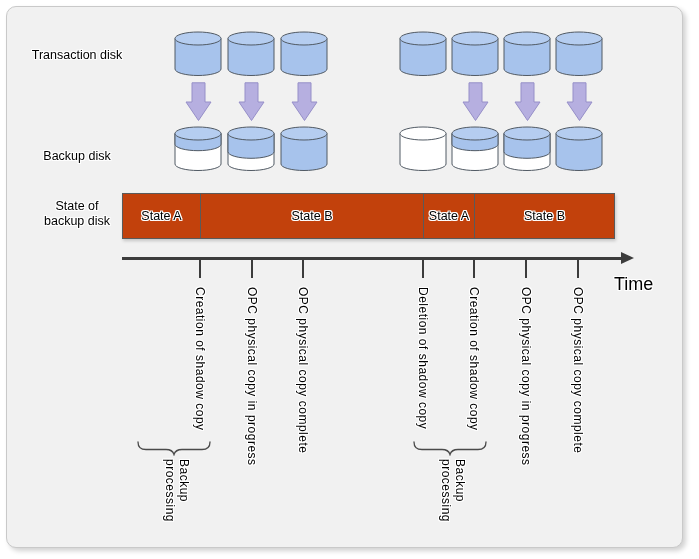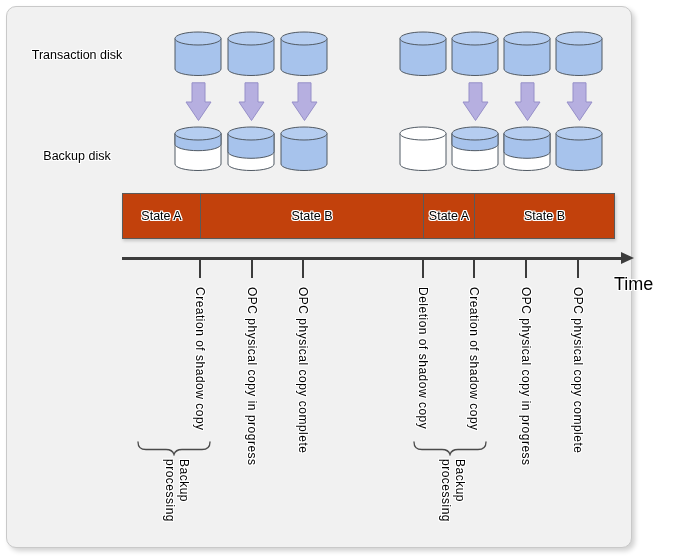--- a/index.html
+++ b/index.html
@@ -1,19 +1,19 @@
 <!DOCTYPE html>
 <html><head>
 <meta charset="utf-8">
 <style>
   * { margin:0; padding:0; box-sizing:border-box; }
   body { background:#ffffff; font-family:"Liberation Sans", sans-serif; }
   .page { position:relative; width:699px; height:559px; background:#ffffff; overflow:hidden; }
   .panel {
-    position:absolute; left:6px; top:6px; width:626px; height:542px;
+    position:absolute; left:6px; top:6px; width:677px; height:542px;
     background:#f1f1f1; border:1px solid #c9c9c9; border-radius:10px;
     box-shadow:3px 3px 5px rgba(0,0,0,0.18);
   }
   .halo {
     color:#000;
     text-shadow:1px 0 0 #fff,-1px 0 0 #fff,0 1px 0 #fff,0 -1px 0 #fff,
                 1px 1px 0 #fff,-1px -1px 0 #fff,1px -1px 0 #fff,-1px 1px 0 #fff;
   }
   .row-label {
     position:absolute; left:14px; width:112px; text-align:center;
@@ -46,20 +46,22 @@
   .time-label { position:absolute; font-size:18px; }
   svg { display:block; }
 </style>
 </head>
 <body>
 
 <div class="page">
   <div class="panel" id="panel">
     <div class="row-label halo" style="top:41px;">Transaction disk</div>
     <div class="row-label halo" style="top:142px;">Backup disk</div>
+    <div class="row-label halo" style="top:192px;">State of
+backup disk</div>
     <div class="time-label halo" style="left:607px; top:267px;">Time</div>
   <svg width="48" height="46" viewBox="0 0 48 46" style="position: absolute; left: 167px; top: 24px;">
         <path d="M1 7.5 L1 38 A23 6.5 0 0 0 47 38 L47 7.5" fill="#a7c3ec" stroke="#515a64" stroke-width="1"></path>
         <ellipse cx="24" cy="7.5" rx="23" ry="6.5" fill="#b5cdf0" stroke="#515a64" stroke-width="1"></ellipse>
       </svg>
       <svg width="27" height="40" viewBox="0 0 27 40" style="position: absolute; left: 178px; top: 75px;">
         <polygon points="7,0.8 20,0.8 20,20 26,20 13.5,38.5 1,20 7,20" fill="#b6afe0" stroke="#968fc8" stroke-width="1" stroke-linejoin="round"></polygon>
       </svg>
       <svg width="48" height="46" viewBox="0 0 48 46" style="position: absolute; left: 167px; top: 119px;">
         <path d="M1 7.5 L1 38 A23 6.5 0 0 0 47 38 L47 7.5" fill="#ffffff" stroke="#515a64" stroke-width="1"></path>

